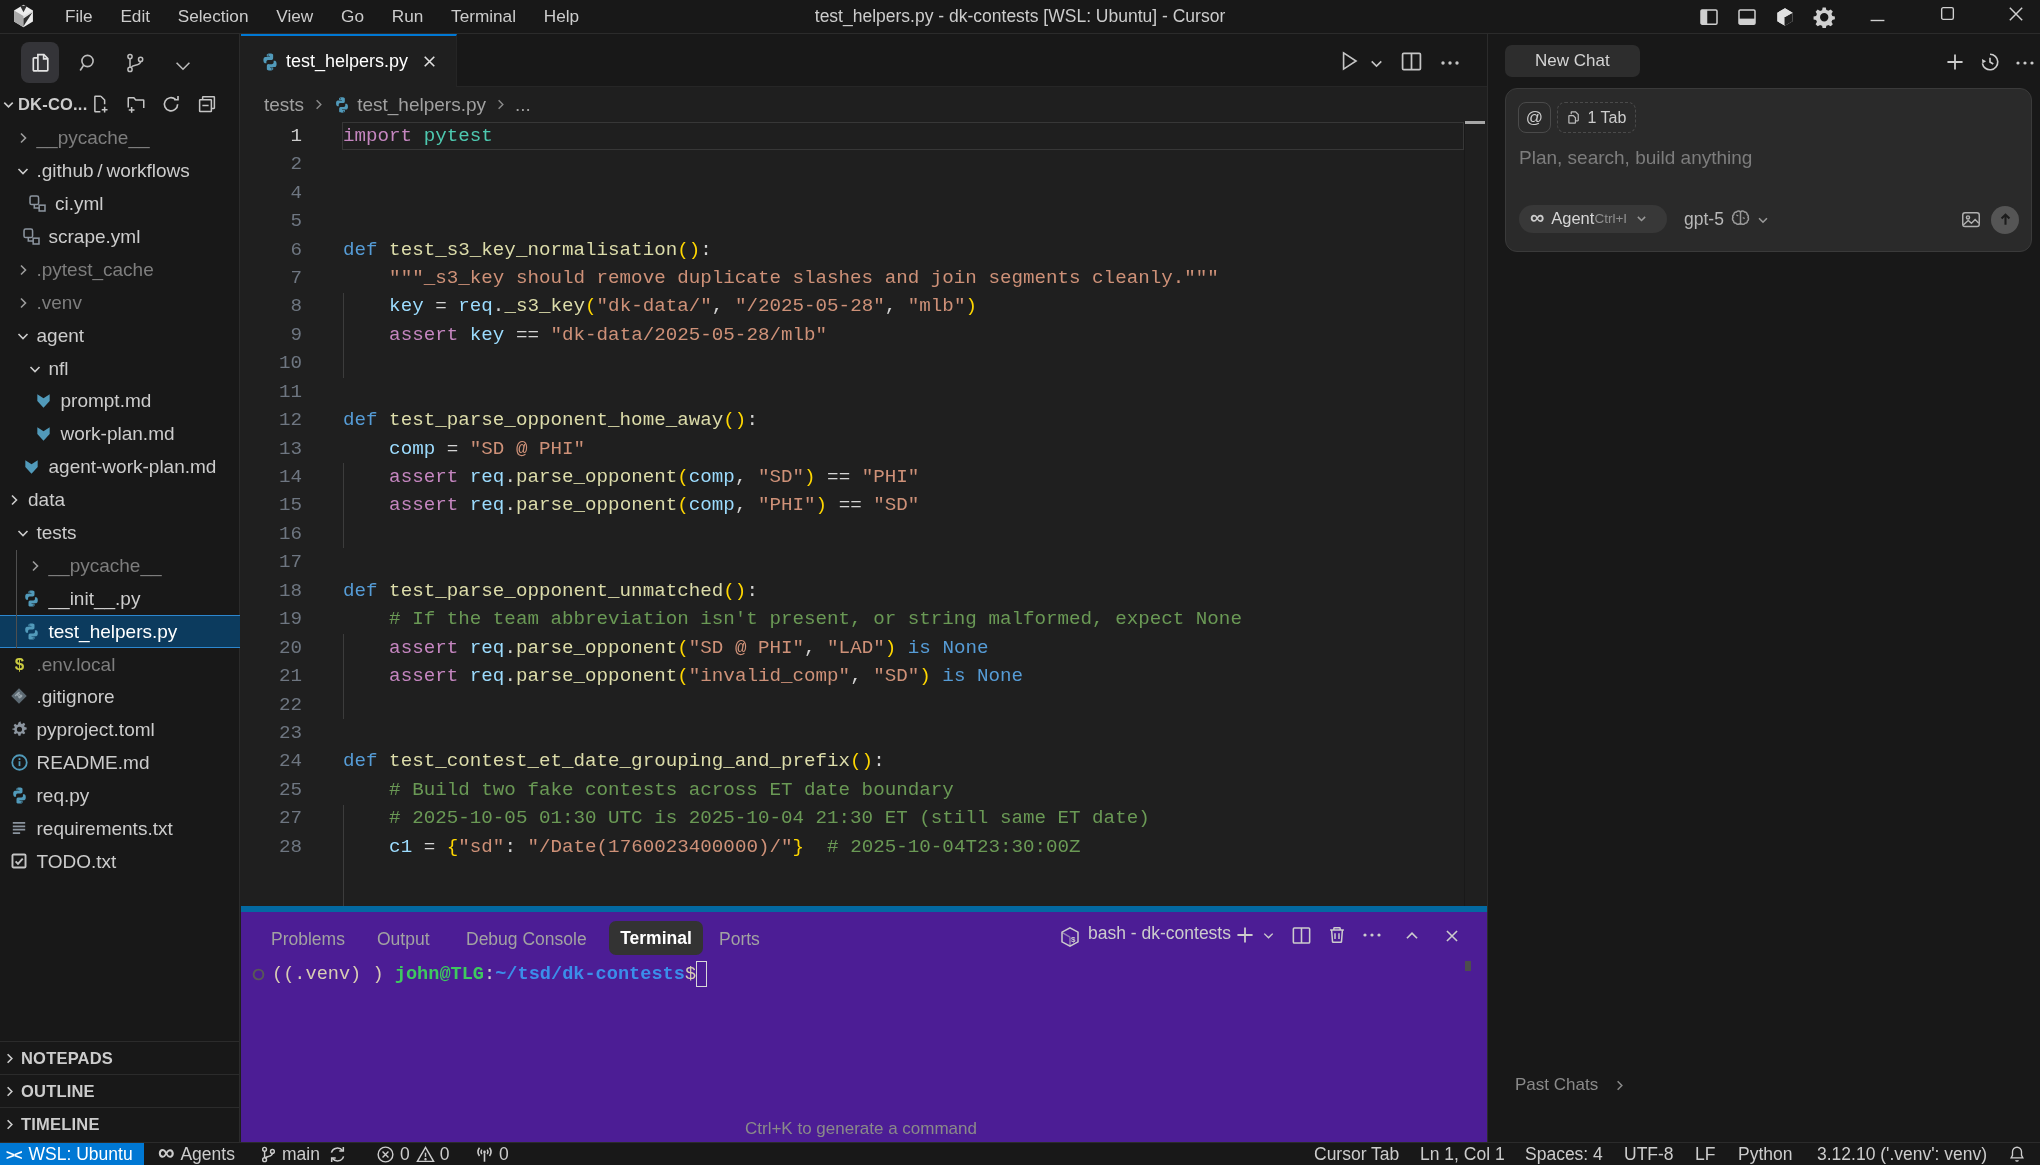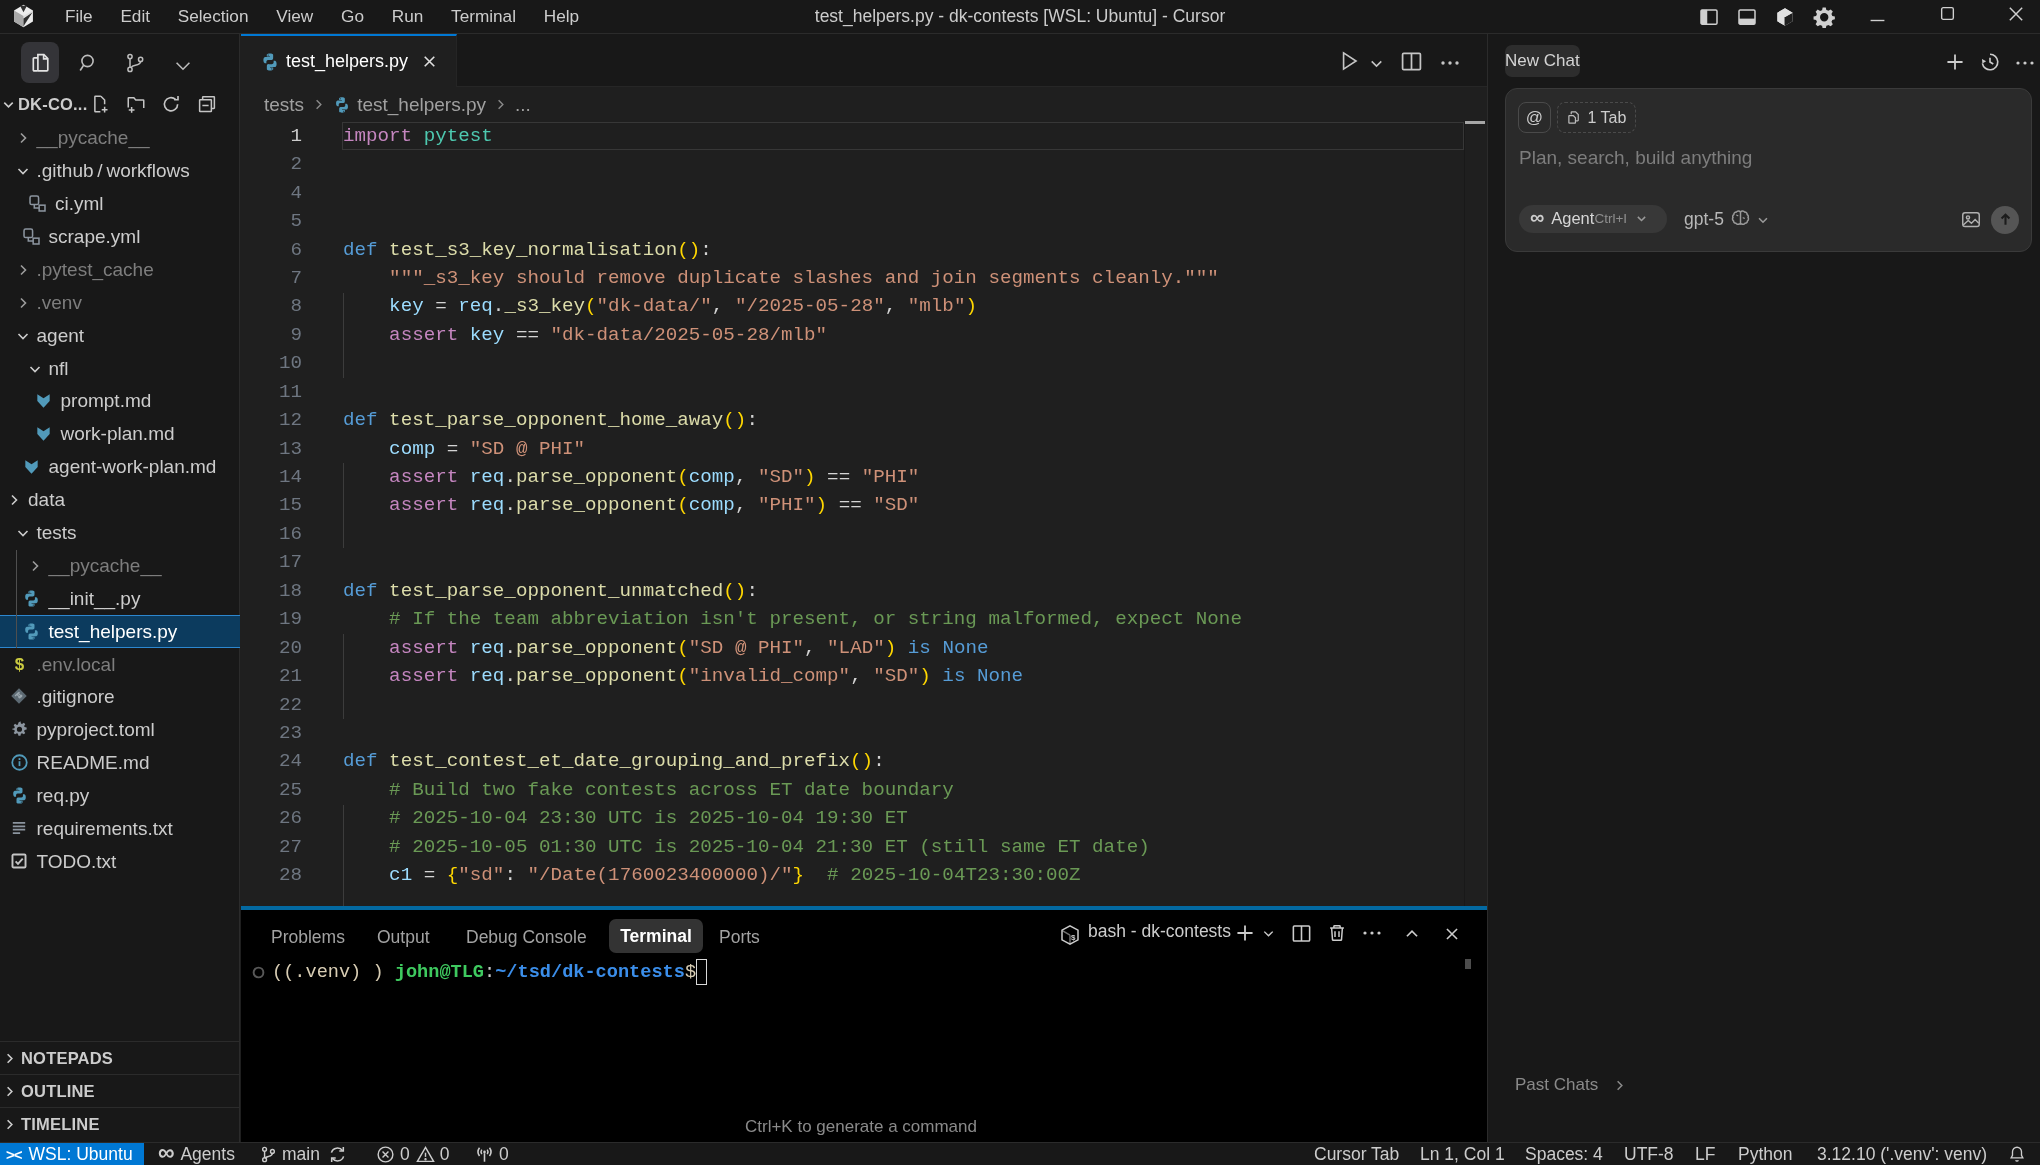--- a/index.html
+++ b/index.html
@@ -29,26 +29,26 @@
 
 #editor{left:241px;top:122px;width:1246px;height:784px;background:#1f1f1f}
 #code{left:240px;top:121.77px;font-family:"Liberation Mono",monospace;font-size:19.2px;letter-spacing:.01px;line-height:28.45px;color:#d4d4d4}
 #code .ln{height:28.45px;white-space:pre}
 #code b{display:inline-block;width:62px;text-align:right;margin-right:41px;color:#6e7681;font-weight:normal}
 #code b.on{color:#cccccc}
 #code i{font-style:normal}
 .k{color:#C586C0}.d{color:#569CD6}.f{color:#DCDCAA}.s{color:#CE9178}.v{color:#9CDCFE}.g{color:#FFD700}.c{color:#6A9955}.t{color:#4EC9B0}.bl{color:#569CD6}
 .iguide{width:1px;background:#3c3c3c}
 
-#panel{left:241px;top:906px;width:1246px;height:236px;background:#000000;border-top:4px solid #0369a1;box-sizing:border-box}
+#panel{left:241px;top:906px;width:1246px;height:236px;background:#4c1d95;border-top:6px solid #0369a1;box-sizing:border-box}
 .ptab{position:absolute;top:11px;height:32px;line-height:32px;font-size:17.5px;color:#a2a2a2}
 #term{position:absolute;left:11px;top:49px;font-family:"Liberation Mono",monospace;font-size:18.6px;color:#cccccc;white-space:pre;display:flex;align-items:center}
 
 #chat{left:1487px;top:34px;width:553px;height:1108px;background:#181818;border-left:1px solid #2b2b2b;box-sizing:border-box}
-#newchat{position:absolute;left:17px;top:11px;height:32px;background:#2d2d2d;border-radius:7px;color:#d4d4d4;font-size:17px;display:flex;align-items:center;padding:0 0}
+#newchat{position:absolute;left:17px;top:11px;height:32px;background:#2d2d2d;border-radius:7px;color:#d4d4d4;font-size:17px;display:flex;align-items:center;padding:0 30px}
 #chatbox{position:absolute;left:17px;top:54px;width:527px;height:164px;background:#2a2a2a;border:1px solid #3a3a3a;border-radius:12px;box-sizing:border-box}
 
 #status{left:0;top:1142px;width:2040px;height:23px;background:#181818;border-top:1px solid #2b2b2b;box-sizing:border-box;font-size:17.5px;color:#cccccc}
 .sitem{position:absolute;top:0;height:22px;display:flex;align-items:center}
 </style>
 </head>
 <body>
 <div id="root">
   <div class="a" id="titlebar">
     <span class="a" style="left:13px;top:4px">
@@ -363,21 +363,20 @@
 <div class="ln"><b>16</b></div>
 <div class="ln"><b>17</b></div>
 <div class="ln"><b>18</b><i class="d">def</i> <i class="f">test_parse_opponent_unmatched</i><i class="g">()</i>:</div>
 <div class="ln"><b>19</b>    <i class="c"># If the team abbreviation isn't present, or string malformed, expect None</i></div>
 <div class="ln"><b>20</b>    <i class="k">assert</i> <i class="v">req</i>.<i class="f">parse_opponent</i><i class="g">(</i><i class="s">"SD @ PHI"</i>, <i class="s">"LAD"</i><i class="g">)</i> <i class="bl">is</i> <i class="bl">None</i></div>
 <div class="ln"><b>21</b>    <i class="k">assert</i> <i class="v">req</i>.<i class="f">parse_opponent</i><i class="g">(</i><i class="s">"invalid_comp"</i>, <i class="s">"SD"</i><i class="g">)</i> <i class="bl">is</i> <i class="bl">None</i></div>
 <div class="ln"><b>22</b></div>
 <div class="ln"><b>23</b></div>
 <div class="ln"><b>24</b><i class="d">def</i> <i class="f">test_contest_et_date_grouping_and_prefix</i><i class="g">()</i>:</div>
 <div class="ln"><b>25</b>    <i class="c"># Build two fake contests across ET date boundary</i></div>
-<div class="ln"><b>26</b>    <i class="c"># 2025-10-04 23:30 UTC is 2025-10-04 19:30 ET</i></div>
 <div class="ln"><b>27</b>    <i class="c"># 2025-10-05 01:30 UTC is 2025-10-04 21:30 ET (still same ET date)</i></div>
 <div class="ln"><b>28</b>    <i class="v">c1</i> = <i class="g">{</i><i class="s">"sd"</i>: <i class="s">"/Date(1760023400000)/"</i><i class="g">}</i>  <i class="c"># 2025-10-04T23:30:00Z</i></div>
 </div>
   <div class="a iguide" style="left:343px;top:292.5px;height:85.3px"></div>
   <div class="a iguide" style="left:343px;top:463.2px;height:85.3px"></div>
   <div class="a iguide" style="left:343px;top:633.9px;height:85.3px"></div>
   <div class="a iguide" style="left:343px;top:804.6px;height:101px"></div>
   <div class="a" style="left:1464px;top:122px;width:1px;height:784px;background:#191919"></div>
   <div class="a" style="left:1465px;top:121px;width:20px;height:3px;background:#a6a6a6"></div>
   <div class="a" id="panel">

